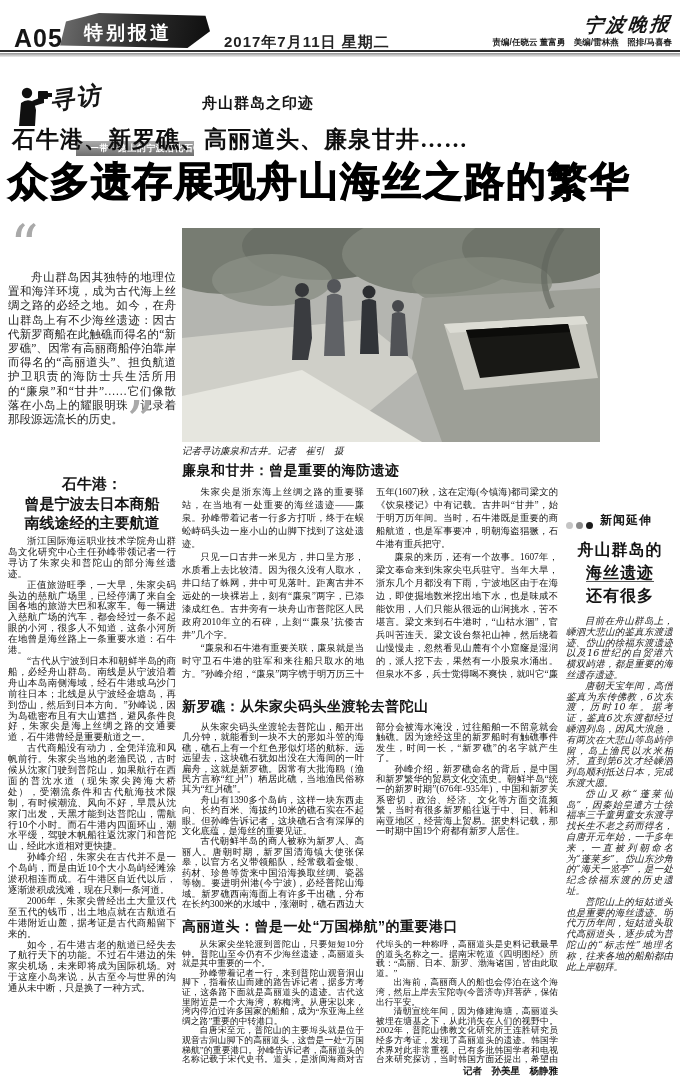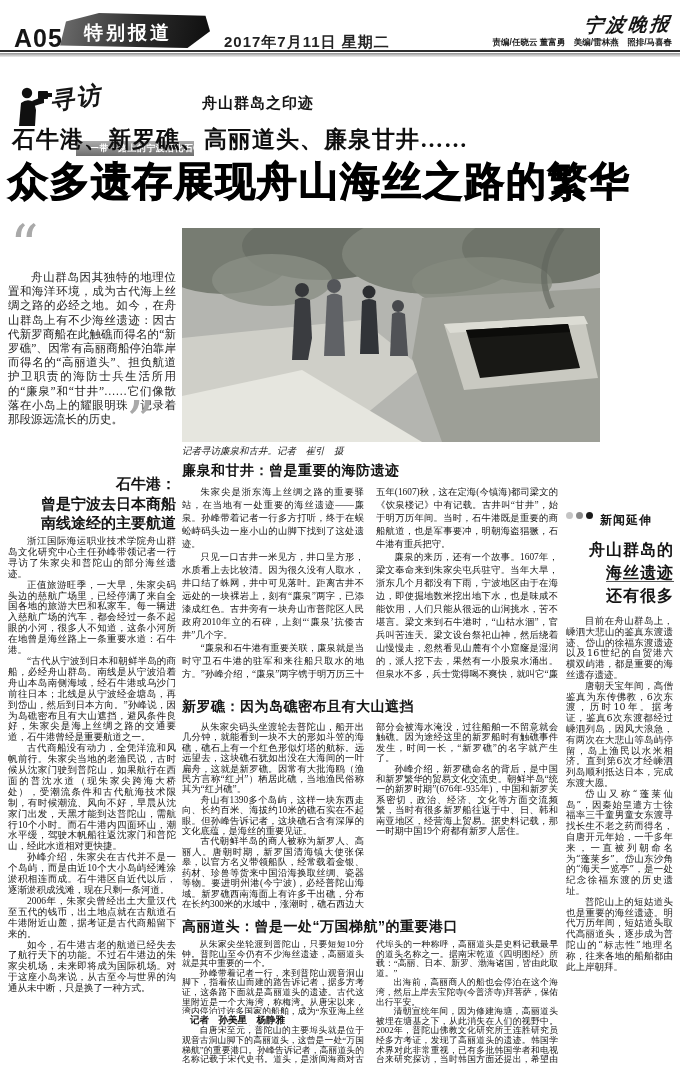--- a/index.html
+++ b/index.html
@@ -1,21 +1,21 @@
 <!DOCTYPE html>
 <html><head>
 <meta charset="utf-8">
 <style>
   html,body{margin:0;padding:0;background:#fff}
   #page{position:relative;width:680px;height:1077px;background:#fff;overflow:hidden;color:#151515;
         font-family:"Liberation Serif","DejaVu Serif",serif}
   .abs{position:absolute}
   .sans{font-family:"Liberation Sans","DejaVu Sans",sans-serif}
   p{margin:0;text-indent:2em;text-align:justify}
-  .title-lines p{text-indent:0;text-align:right}
+  .title-lines p{text-indent:0;text-align:center}
 
   
   #pageno{left:14px;top:24px;font-size:25px;font-weight:900;letter-spacing:1px}
   #flag{left:60px;top:13px;width:150px;height:35px;
         background:linear-gradient(100deg,#6d6d6d 0%,#2b2b2b 55%,#0e0e0e 100%);
         clip-path:polygon(4% 24%,26% 0%,97% 8%,100% 52%,85% 100%,0% 93%)}
   #flag span{position:absolute;left:24px;top:7px;color:#fff;font-size:19px;font-weight:bold;letter-spacing:3px}
   #dateline{left:224px;top:33px;font-size:15px;font-weight:bold;color:#222;letter-spacing:1px}
   #masthead{right:8px;top:12px;font-size:19px;font-weight:bold;font-style:italic;
             font-family:"DejaVu Serif",serif;transform:skewX(-8deg) rotate(-1deg);letter-spacing:3px}
@@ -50,33 +50,33 @@
 
   
   .sec-title{font-size:14px;font-weight:bold;letter-spacing:.5px}
   .two-col{width:376px;column-count:2;column-gap:12px;column-fill:auto;overflow:hidden}
   #s2-title{left:182px;top:462px}
   #s2-body{left:182px;top:486px;height:206px;font-size:9.3px;line-height:13px}
   #s3-title{left:182px;top:698px}
   #s3-body{left:182px;top:722px;height:192px;font-size:9.3px;line-height:10.4px}
   #s4-title{left:182px;top:918px}
   #s4-body{left:182px;top:940px;height:134px;font-size:8.8px;line-height:9.6px}
-  #byline-row{left:182px;top:1009px;width:376px;}
+  #byline-row{left:182px;top:1060px;width:376px;text-align:right}
   #byline-row span{background:#fff;padding-left:8px;font-weight:bold;font-size:9.5px;
                    font-family:"Liberation Sans","DejaVu Sans",sans-serif}
 
   
-  #sb-head{left:566px;top:512px;width:108px;display:flex;align-items:flex-start}
+  #sb-head{left:566px;top:512px;width:108px;display:flex;align-items:flex-end}
   .dot{display:inline-block;width:7px;height:7px;border-radius:50%;margin-right:3px}
   #dot1{background:#c4c4c4}#dot2{background:#8a8a8a}#dot3{background:#1a1a1a}
   #sb-label{font-size:12px;font-weight:bold;margin-left:4px;letter-spacing:1px}
   #sb-title{left:566px;top:538px;width:108px;font-size:16px;line-height:23px;font-weight:600;letter-spacing:1px}
   #sb-title p:nth-child(2){text-decoration:underline;text-underline-offset:3px;text-decoration-color:#555}
   #sb-body{left:566px;top:616px;width:107px;height:456px;font-size:9.5px;line-height:10.8px;
-           font-family:"DejaVu Serif",serif;overflow:hidden;color:#1b1b1b}
+           font-style:italic;font-family:"DejaVu Serif",serif;overflow:hidden;color:#1b1b1b}
 </style>
 </head>
 <body>
 
 <div id="page">
 
   <div class="abs sans" id="pageno">A05</div>
   <div class="abs" id="flag">
     <span class="sans">特别报道</span>
   </div>
@@ -160,21 +160,21 @@
 
   <div class="abs sans sec-title" id="s2-title">廉泉和甘井：曾是重要的海防遗迹</div>
   <div class="abs two-col" id="s2-body">
       <p>朱家尖是浙东海上丝绸之路的重要驿站，在当地有一处重要的海丝遗迹——廉泉。孙峰带着记者一行多方打听，终于在蜈蚣峙码头边一座小山的山脚下找到了这处遗迹。</p>
       <p>只见一口古井一米见方，井口呈方形，水质看上去比较清。因为很久没有人取水，井口结了蛛网，井中可见落叶。距离古井不远处的一块裸岩上，刻有“廉泉”两字，已添漆成红色。古井旁有一块舟山市普陀区人民政府2010年立的石碑，上刻“‘廉泉’抗倭古井”几个字。</p>
       <p>“廉泉和石牛港有重要关联，廉泉就是当时守卫石牛港的驻军和来往船只取水的地方。”孙峰介绍，“廉泉”两字镌于明万历三十五年(1607)秋，这在定海(今镇海)都司梁文的《饮泉楼记》中有记载。古井叫“甘井”，始于明万历年间。当时，石牛港既是重要的商船航道，也是军事要冲，明朝海盗猖獗，石牛港有重兵把守。</p>
       <p>廉泉的来历，还有一个故事。1607年，梁文奉命来到朱家尖屯兵驻守。当年大旱，浙东几个月都没有下雨，宁波地区由于在海边，即使掘地数米挖出地下水，也是味咸不能饮用，人们只能从很远的山涧挑水，苦不堪言。梁文来到石牛港时，“山枯水涸”，官兵叫苦连天。梁文设台祭祀山神，然后绕着山慢慢走，忽然看见山麓有个小窟窿是湿润的，派人挖下去，果然有一小股泉水涌出。但泉水不多，兵士觉得喝不爽快，就叫它“廉泉”，意为很少量的泉水。梁文在找到廉泉后，又在附近寻找水脉，发现有一处岩石相当湿润，太阳照射下还能形成水汽，于是派人往下挖，结果挖出了清冽带甜味的水，取名“甘井”。</p>
       <p>当年廉泉边还建有饮泉楼，如今，只见一些已经倾倒的石砌墙和地基遗迹。</p>
     </div>
 
-  <div class="abs sans sec-title" id="s3-title">新罗礁：因为岛礁密布且有大山遮挡</div>
+  <div class="abs sans sec-title" id="s3-title">新罗礁：从朱家尖码头坐渡轮去普陀山</div>
   <div class="abs two-col" id="s3-body">
       <p>从朱家尖码头坐渡轮去普陀山，船开出几分钟，就能看到一块不大的形如斗笠的海礁，礁石上有一个红色形似灯塔的航标。远远望去，这块礁石犹如出没在大海间的一叶扁舟，这就是新罗礁。因常有大批海鸥（渔民方言称“红爿”）栖居此礁，当地渔民俗称其为“红爿礁”。</p>
       <p>舟山有1390多个岛屿，这样一块东西走向、长约百米、海拔约10米的礁石实在不起眼。但孙峰告诉记者，这块礁石含有深厚的文化底蕴，是海丝的重要见证。</p>
       <p>古代朝鲜半岛的商人被称为新罗人、高丽人。唐朝时期，新罗国清海镇大使张保皋，以官方名义带领船队，经常载着金银、药材、珍兽等货来中国沿海换取丝绸、瓷器等物。要进明州港(今宁波)，必经普陀山海域。新罗礁西南海面上有许多干出礁，分布在长约300米的水域中，涨潮时，礁石西边大部分会被海水淹没，过往船舶一不留意就会触礁。因为途经这里的新罗船时有触礁事件发生，时间一长，“新罗礁”的名字就产生了。</p>
       <p>孙峰介绍，新罗礁命名的背后，是中国和新罗繁华的贸易文化交流史。朝鲜半岛“统一的新罗时期”(676年-935年)，中国和新罗关系密切，政治、经济、文化等方面交流频繁，当时有很多新罗船往返于中、日、韩和南亚地区，经营海上贸易。据史料记载，那一时期中国19个府都有新罗人居住。</p>
     </div>
 
   <div class="abs sans sec-title" id="s4-title">高丽道头：曾是一处“万国梯航”的重要港口</div>
   <div class="abs two-col" id="s4-body">
       <p>从朱家尖坐轮渡到普陀山，只要短短10分钟。普陀山至今仍有不少海丝遗迹，高丽道头就是其中重要的一个。</p>

